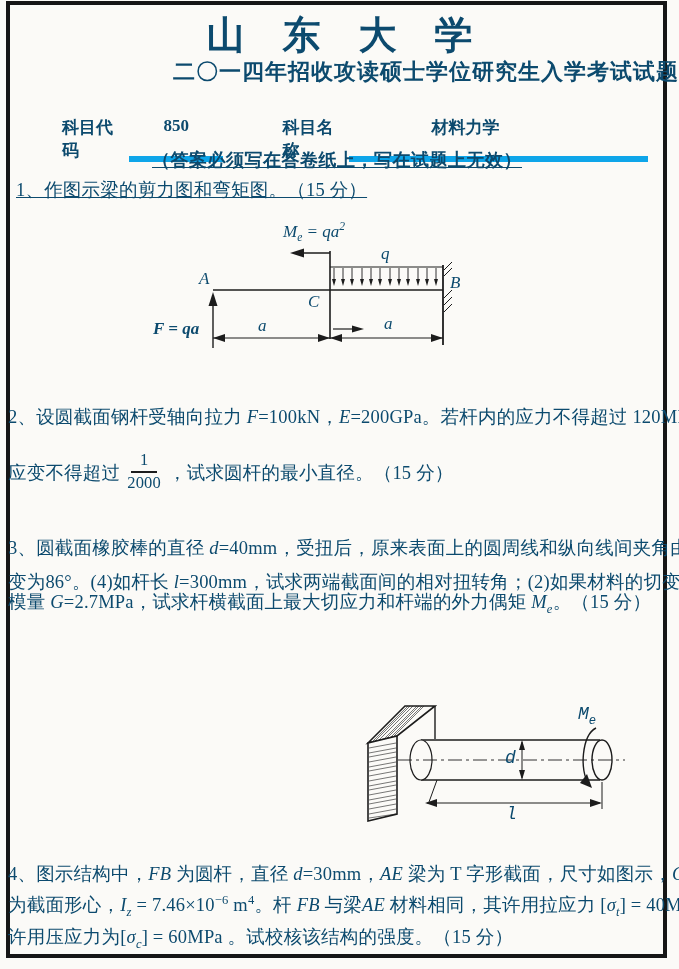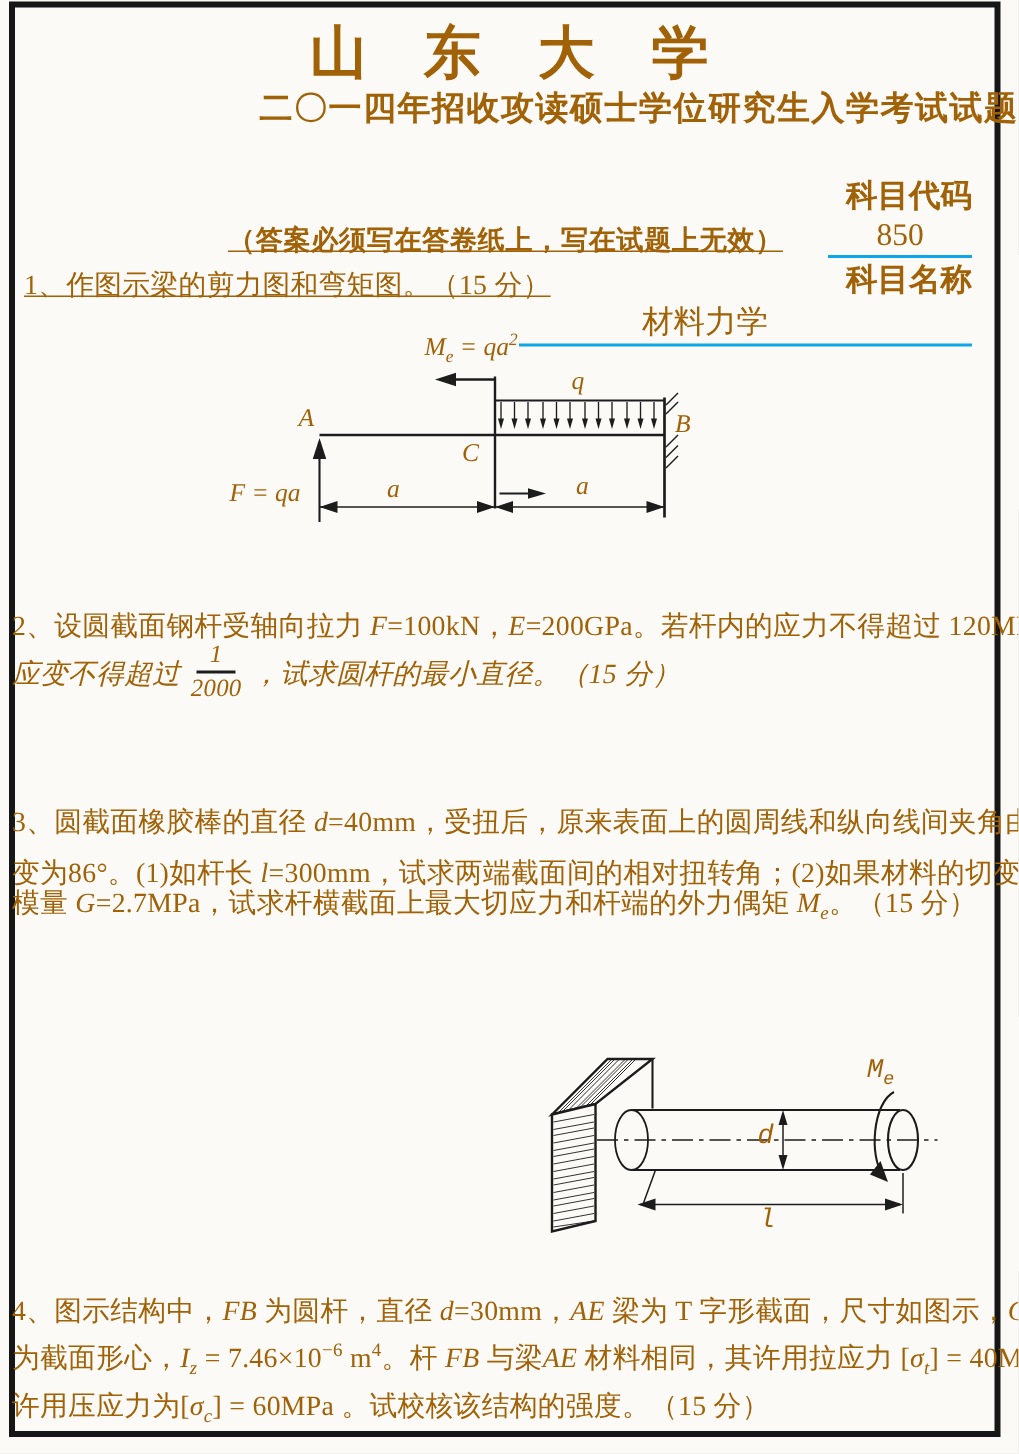--- a/index.html
+++ b/index.html
@@ -1,37 +1,37 @@
 <!DOCTYPE html>
 <html><head>
 <meta charset="utf-8">
 <style>
   html,body{margin:0;padding:0;background:#e8e8e6;}
   .page{
     position:relative; width:679px; height:969px; overflow:hidden;
-    background:#fbfaf7; color:#a16207;
+    background:#fbfaf7; color:#0c4a6e;
     font-family:"Liberation Serif","DejaVu Serif",serif;
   }
   .frame{
     position:absolute; left:6px; top:1px; width:661px; height:957px;
     border:4px solid #161616; box-sizing:border-box; pointer-events:none;
   }
   .title{
     position:absolute; left:0; top:10px; width:679px; text-align:center;
     font-size:38px; font-weight:bold; letter-spacing:38px; text-indent:38px;
   }
   .subtitle{
     position:absolute; left:0; top:57px; width:679px; text-align:right;
     font-size:22px; font-weight:bold; letter-spacing:1px;
   }
   .subjrow{
     position:absolute; left:62px; top:116px; width:586px;
-    display:flex; align-items:flex-end; font-size:21px; font-weight:600;flex-direction:column;
-  }
-  .ulfield{ border-bottom:2px solid #0ea5e9; text-align:center; font-weight:normal; padding-bottom:1px;}
+    display:flex; font-size:17px; font-weight:600;
+  }
+  .ulfield{ border-bottom:6px solid #0ea5e9; text-align:center; font-weight:bold; padding-bottom:1px;}
   .code-line{ width:96px; }
   .name-line{ width:302px; text-align:left; padding-left:82px; box-sizing:border-box;}
   .gap1{ width:60px; }
   .note{
     position:absolute; left:152px; top:148px; font-size:18px; font-weight:600; letter-spacing:.5px;text-decoration:underline;
   }
   .tline{ position:absolute; white-space:nowrap; font-size:18.5px; letter-spacing:.2px; }
   .it{ font-style:italic; }
   .sb{ vertical-align:sub;   font-size:.68em; }
   .sp{ vertical-align:super; font-size:.68em; }
@@ -122,37 +122,37 @@
       <polygon points="443,120 431,116 431,124"></polygon>
 
       <line x1="333" y1="111" x2="356" y2="111" stroke-width="1.2"></line>
       <polygon points="364,111 352,107.5 352,114.5"></polygon>
     </svg>
     <div class="lbl" style="left:283px; top:2px;"><span class="it">M</span><span class="it sb">e</span><span class="it"> = qa</span><span class="it sp">2</span></div>
     <div class="lbl" style="left:381px; top:26px;"><span class="it">q</span></div>
     <div class="lbl" style="left:199px; top:51px;"><span class="it">A</span></div>
     <div class="lbl" style="left:450px; top:55px;"><span class="it">B</span></div>
     <div class="lbl" style="left:308px; top:74px;"><span class="it">C</span></div>
-    <div class="lbl" style="left:153px; top:101px;"><span class="it">F</span><span class="it"> = qa</span></div>
+    <div class="lbl" style="left:153px; top:101px;font-weight:bold;"><span class="it">F</span><span class="it"> = qa</span></div>
     <div class="lbl" style="left:258px; top:98px;"><span class="it">a</span></div>
     <div class="lbl" style="left:384px; top:96px;"><span class="it">a</span></div>
   </div>
 
   <div class="tline" style="left:8px; top:404px;"><span>2、设圆截面钢杆受轴向拉力 </span><span class="it">F</span><span>=100kN，</span><span class="it">E</span><span>=200GPa。若杆内的应力不得超过 120MPa，</span></div>
-  <div class="tline flexline" style="left:8px; top:422px; height:52px;font-style:italic;">
+  <div class="tline flexline" style="left:8px; top:446px; height:52px;">
     <span>应变不得超过</span>
     <span class="frac">
       <span class="num">1</span>
       <span class="den">2000</span>
     </span>
     <span>，试求圆杆的最小直径。（15 分）</span>
   </div>
 
   <div class="tline" style="left:8px; top:535px;"><span>3、圆截面橡胶棒的直径 </span><span class="it">d</span><span>=40mm，受扭后，原来表面上的圆周线和纵向线间夹角由90°</span></div>
-  <div class="tline" style="left:8px; top:569px;"><span>变为86°。(1)如杆长 </span><span class="it">l</span><span>=300mm，试求两端截面间的相对扭转角；(2)如果材料的切变</span></div>
+  <div class="tline" style="left:8px; top:569px;"><span>变为86°。(4)如杆长 </span><span class="it">l</span><span>=300mm，试求两端截面间的相对扭转角；(2)如果材料的切变</span></div>
   <div class="tline" style="left:8px; top:589px;"><span>模量 </span><span class="it">G</span><span>=2.7MPa，试求杆横截面上最大切应力和杆端的外力偶矩 </span><span class="it">M</span><span class="it sb">e</span><span>。（15 分）</span></div>
 
   <div class="fig" style="top:698px; height:140px;font-family:Liberation Mono, monospace;">
     <svg width="679" height="140" viewBox="0 0 679 140">
 
       <polygon class="face" points="368,45 405,8 435,8 397,38" stroke-width="1.6"></polygon>
       <g stroke-width="0.6">
         <line x1="372" y1="44" x2="408" y2="8"></line>
           <line x1="375" y1="43" x2="410" y2="8"></line>
         <line x1="379" y1="42" x2="413" y2="8"></line>

